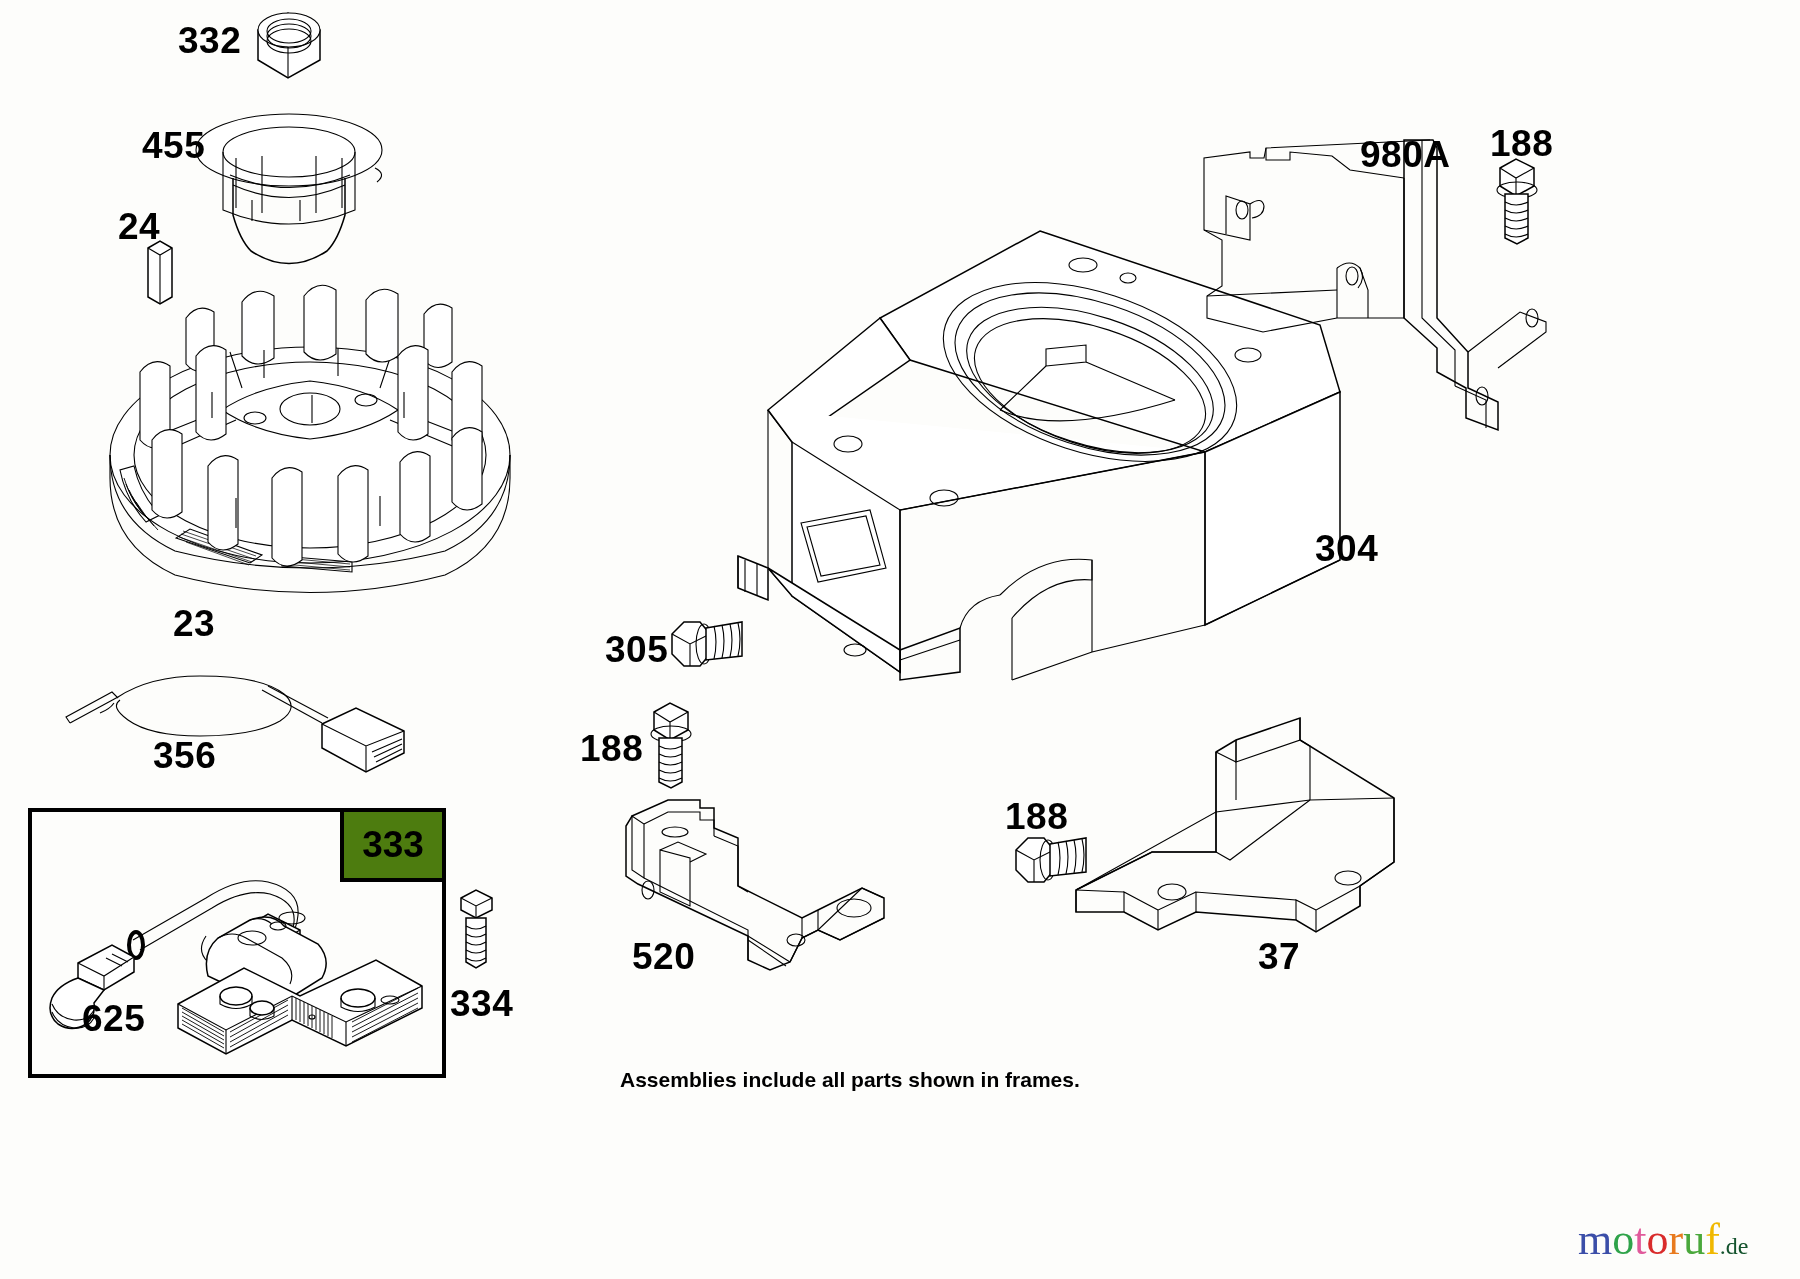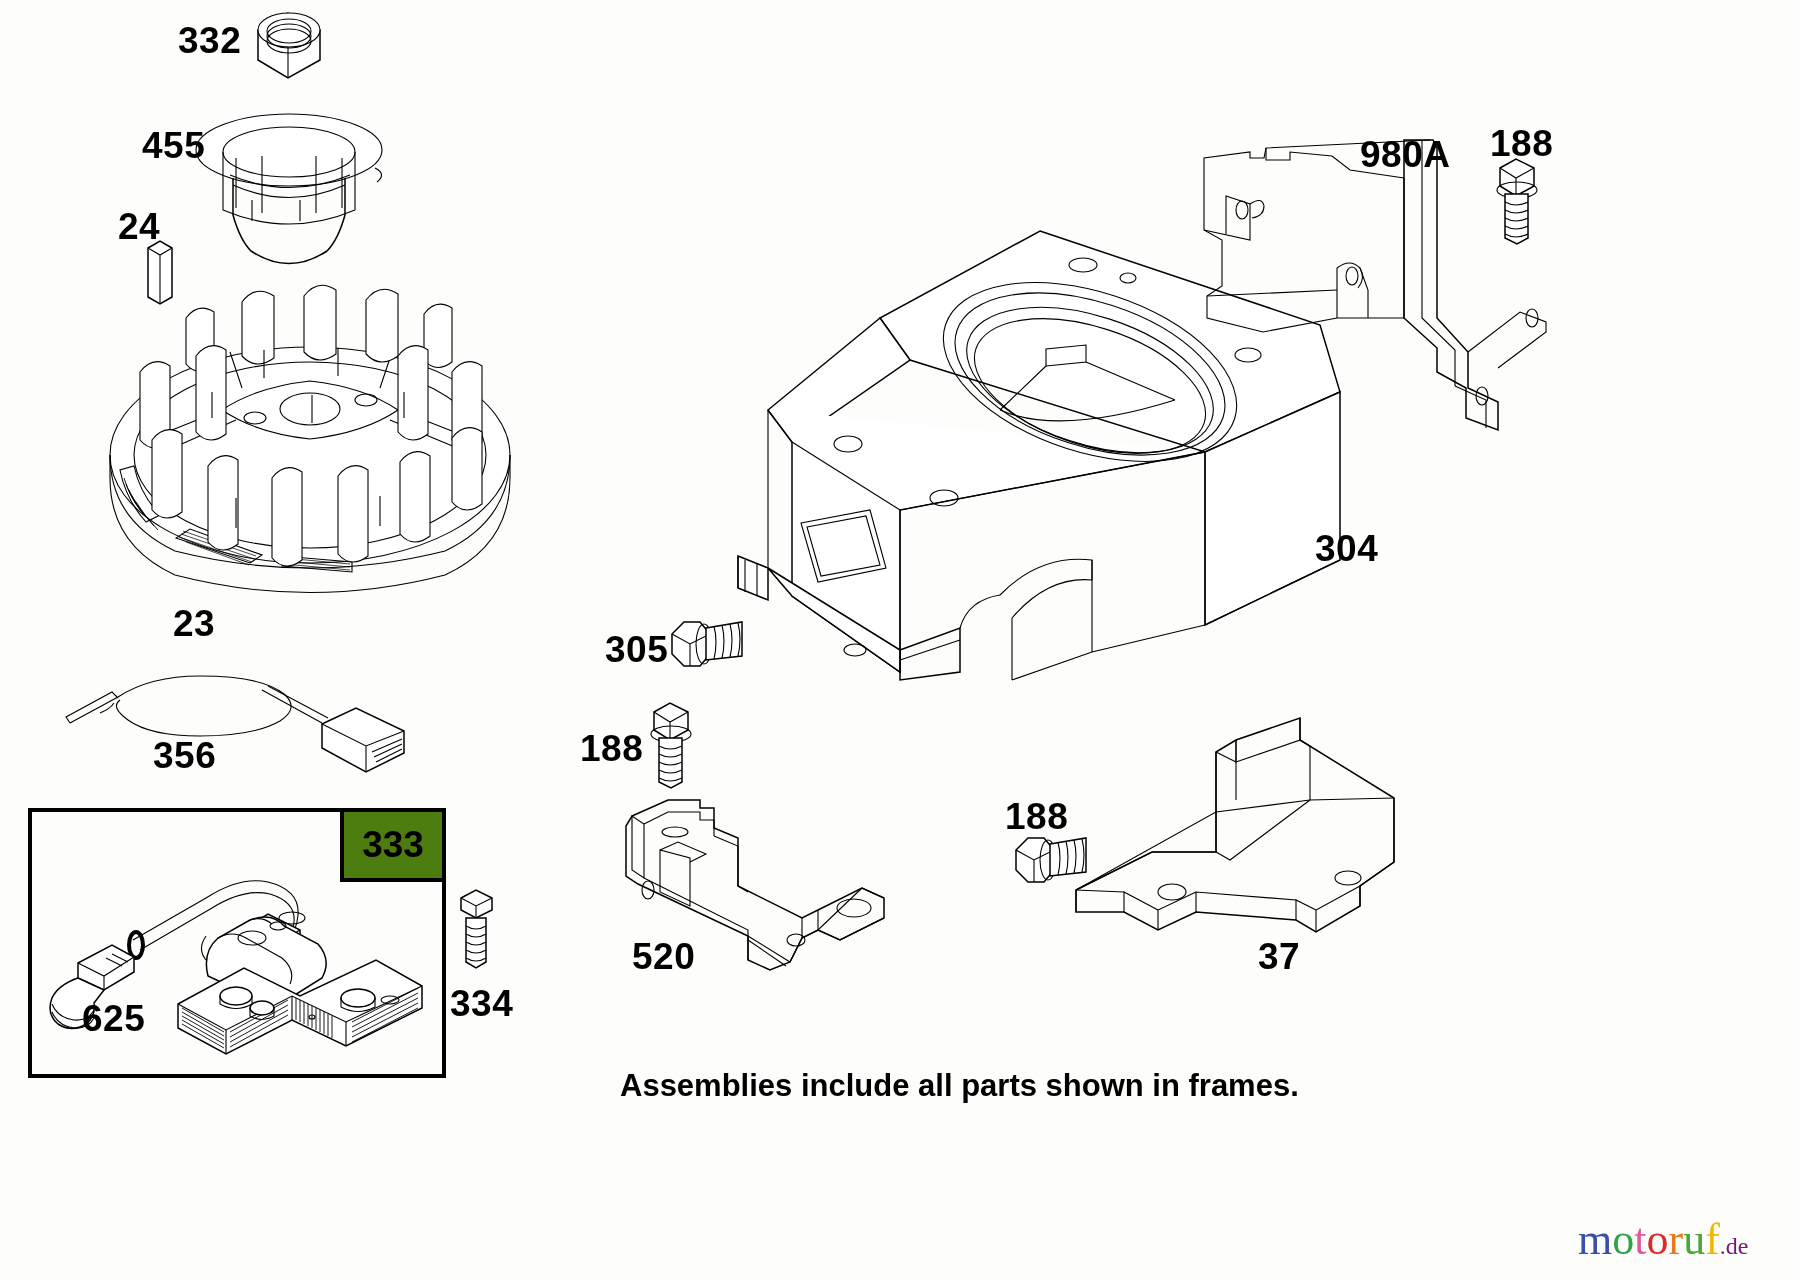--- a/index.html
+++ b/index.html
@@ -11,26 +11,26 @@
   svg{position:absolute;left:0;top:0;overflow:visible;}
   .ln{fill:none;stroke:#000;stroke-width:1.5;}
   .ln-t{fill:none;stroke:#000;stroke-width:1.1;}
   .ln-f{fill:#fff;stroke:#000;stroke-width:1.5;}
   .ln-ft{fill:#fff;stroke:#000;stroke-width:1.1;}
   .hatch{stroke:#000;stroke-width:0.9;fill:none;}
   .frame{position:absolute;border:4px solid #000;background:transparent;}
   .frametag{position:absolute;border:4px solid #000;background:#4d7c0f;
             display:flex;align-items:center;justify-content:center;}
   .frametag span{font-weight:bold;font-size:37px;}
-  .footnote{position:absolute;font-weight:bold;font-size:31px;color:#000;
+  .footnote{position:absolute;font-weight:bold;font-size:21px;color:#000;
             white-space:nowrap;}
   .wm{position:absolute;font-family:"Liberation Serif", serif;font-size:44px;
       white-space:nowrap;line-height:1;}
   .wm b{font-weight:normal;}
-  .wm .suffix{font-size:24px;color:#701a75;}
+  .wm .suffix{font-size:24px;color:#14532d;}
 </style>
 </head>
 <body>
 
 <div class="stage">
 
   <svg width="1800" height="1279" viewBox="0 0 1800 1279">
 
     <g>
       <path class="ln-f" d="M258 30 L288 13 L320 30 L320 60 L288 78 L258 60 Z"></path>

